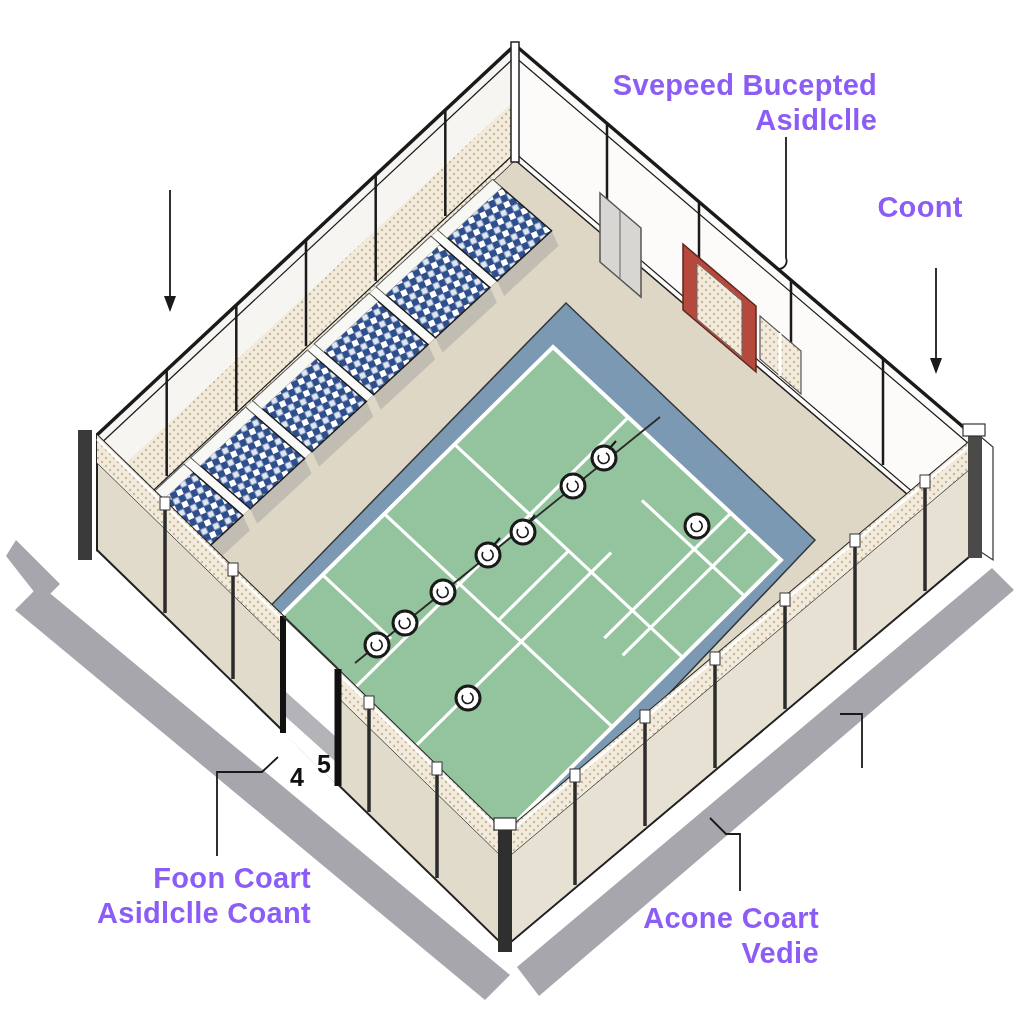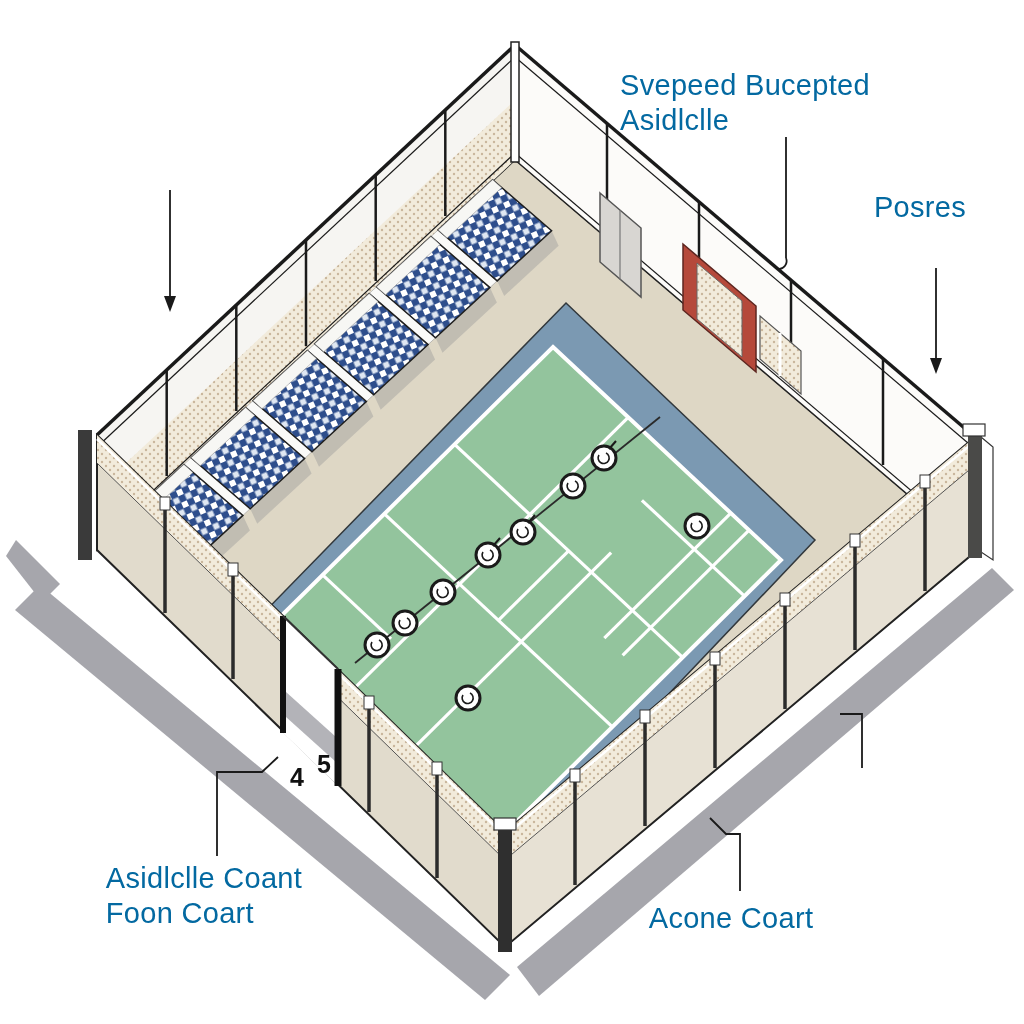--- a/index.html
+++ b/index.html
@@ -1,21 +1,21 @@
 <!DOCTYPE html>
 <html><head>
 <meta charset="utf-8">
 <style>
   html,body{margin:0;padding:0;}
   body{width:1024px;height:1024px;position:relative;background:#ffffff;overflow:hidden;
        font-family:"Liberation Sans", sans-serif;}
   #stage{position:absolute;left:0;top:0;width:1024px;height:1024px;}
   svg{position:absolute;left:0;top:0;}
-  .label{position:absolute;transform:translateX(-50%);text-align:left;white-space:nowrap;
-         font-size:29px;line-height:35px;color:#0369a1;letter-spacing:.3px;}
+  .label{position:absolute;transform:translateX(-50%);text-align:right;white-space:nowrap;
+         font-size:29px;line-height:35px;color:#8b5cf6;letter-spacing:.3px;font-weight:bold;}
   .gatenum{position:absolute;font-size:25px;font-weight:600;color:#111;}
 </style>
 </head>
 <body>
 
 <div id="stage">
 <svg width="1024" height="1024" viewBox="0 0 1024 1024">
   <defs>
     <pattern id="mesh" width="8" height="8" patternUnits="userSpaceOnUse">
       <rect width="8" height="8" fill="#f2ebdb"></rect>
@@ -234,24 +234,25 @@
     <path d="M278,757 L262,772 H217 V856"></path>
     <path d="M710,818 L726,834 H740 V891"></path>
   </g>
 </svg>
 
 <div class="label" style="left:745px;top:68px">
   <div>Svepeed Bucepted</div>
   <div>Asidlclle</div>
 </div>
 <div class="label" style="left:920px;top:190px">
-  <div>Posres</div>
+  <div>Coont</div>
 </div>
 <div class="label" style="left:204px;top:861px">
+  <div>Foon Coart</div>
   <div>Asidlclle Coant</div>
-  <div>Foon Coart</div>
 </div>
 <div class="label" style="left:731px;top:901px">
   <div>Acone Coart</div>
+  <div>Vedie</div>
 </div>
 <div class="gatenum" style="left:290px;top:763px">4</div>
 <div class="gatenum" style="left:317px;top:750px">5</div>
 </div>
 
 </body></html>

